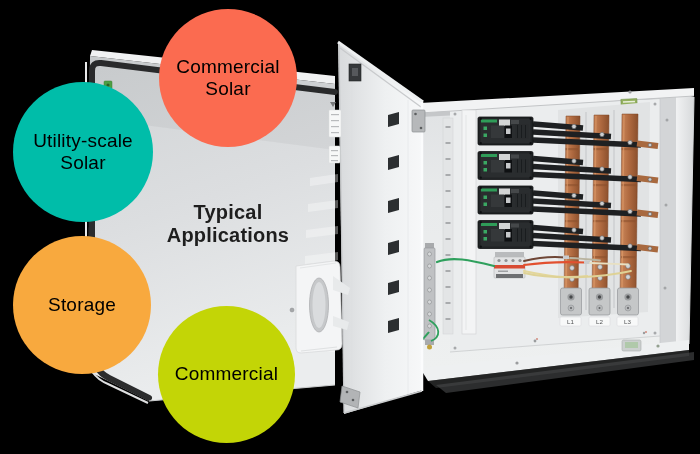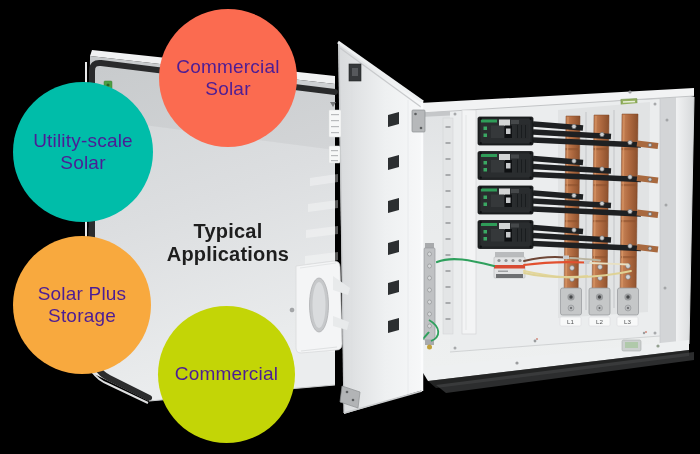--- a/index.html
+++ b/index.html
@@ -7,29 +7,29 @@
     position:relative;width:700px;height:454px;overflow:hidden;
     font-family:"Liberation Sans", sans-serif;
   }
   .photo-svg{position:absolute;left:0;top:0;width:700px;height:454px;}
   .bubble{
     position:absolute;border-radius:50%;
     display:flex;align-items:center;justify-content:center;text-align:center;
   }
   .bubble-text{
     display:flex;flex-direction:column;
-    font-size:19px;line-height:1.18;color:#4c1d95;letter-spacing:.2px;text-align:center;
+    font-size:19px;line-height:1.18;color:#000000;letter-spacing:.2px;text-align:center;
   }
   .bubble-commercial{left:159px;top:9px;width:138px;height:138px;}
   .bubble-utility{left:13px;top:82px;width:140px;height:140px;}
   .bubble-storage{left:13px;top:236px;width:138px;height:138px;}
   .bubble-microgrids{left:158px;top:306px;width:137px;height:137px;}
   .center-label{
     position:absolute;left:128px;top:201px;width:200px;text-align:center;
-    font-weight:bold;font-size:20px;line-height:1.13;color:#1e1e1e;letter-spacing:.2px;margin-top:19px;
+    font-weight:bold;font-size:20px;line-height:1.13;color:#1e1e1e;letter-spacing:.2px;
   }
 </style>
 </head>
 <body>
 
 <div class="stage" style="background-color: rgb(0, 0, 0);">
 
   <svg class="photo-svg" viewBox="0 0 700 454">
     <defs>
       <linearGradient id="frontGrad" x1="0" y1="0" x2="0.25" y2="1">
@@ -443,21 +443,20 @@
 
   <div class="bubble bubble-utility" style="background-color: rgb(0, 189, 169);">
     <div class="bubble-text">
       <span>Utility-scale</span>
       <span>Solar</span>
     </div>
   </div>
 
   <div class="bubble bubble-storage" style="background-color: rgb(248, 169, 62);">
     <div class="bubble-text">
-      <span>Solar Plus</span>
       <span>Storage</span>
     </div>
   </div>
 
   <div class="bubble bubble-microgrids" style="background-color: rgb(195, 213, 6);">
     <div class="bubble-text">
       <span>Commercial</span>
     </div>
   </div>
 

